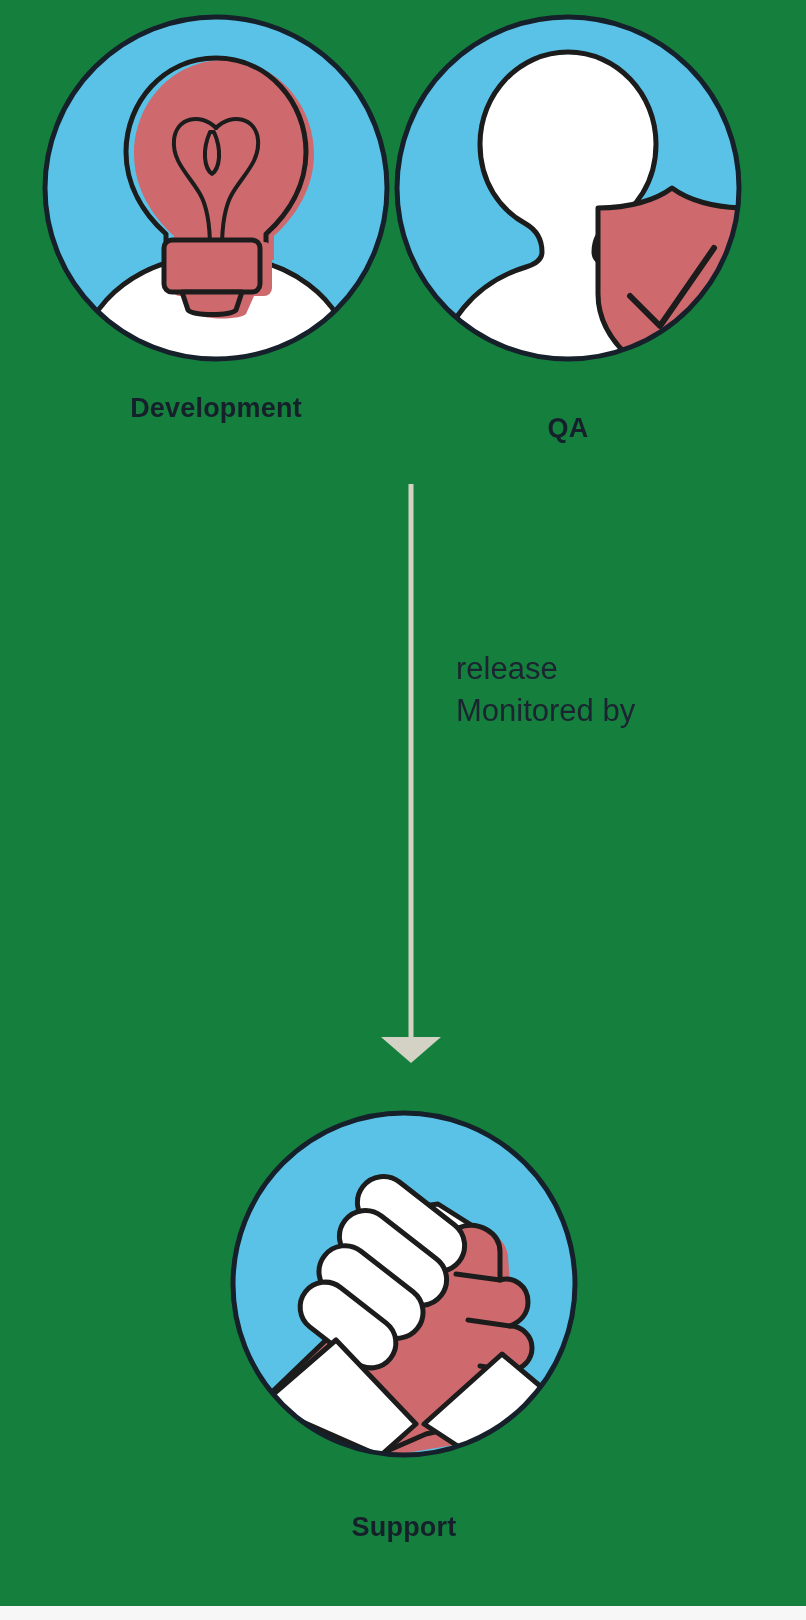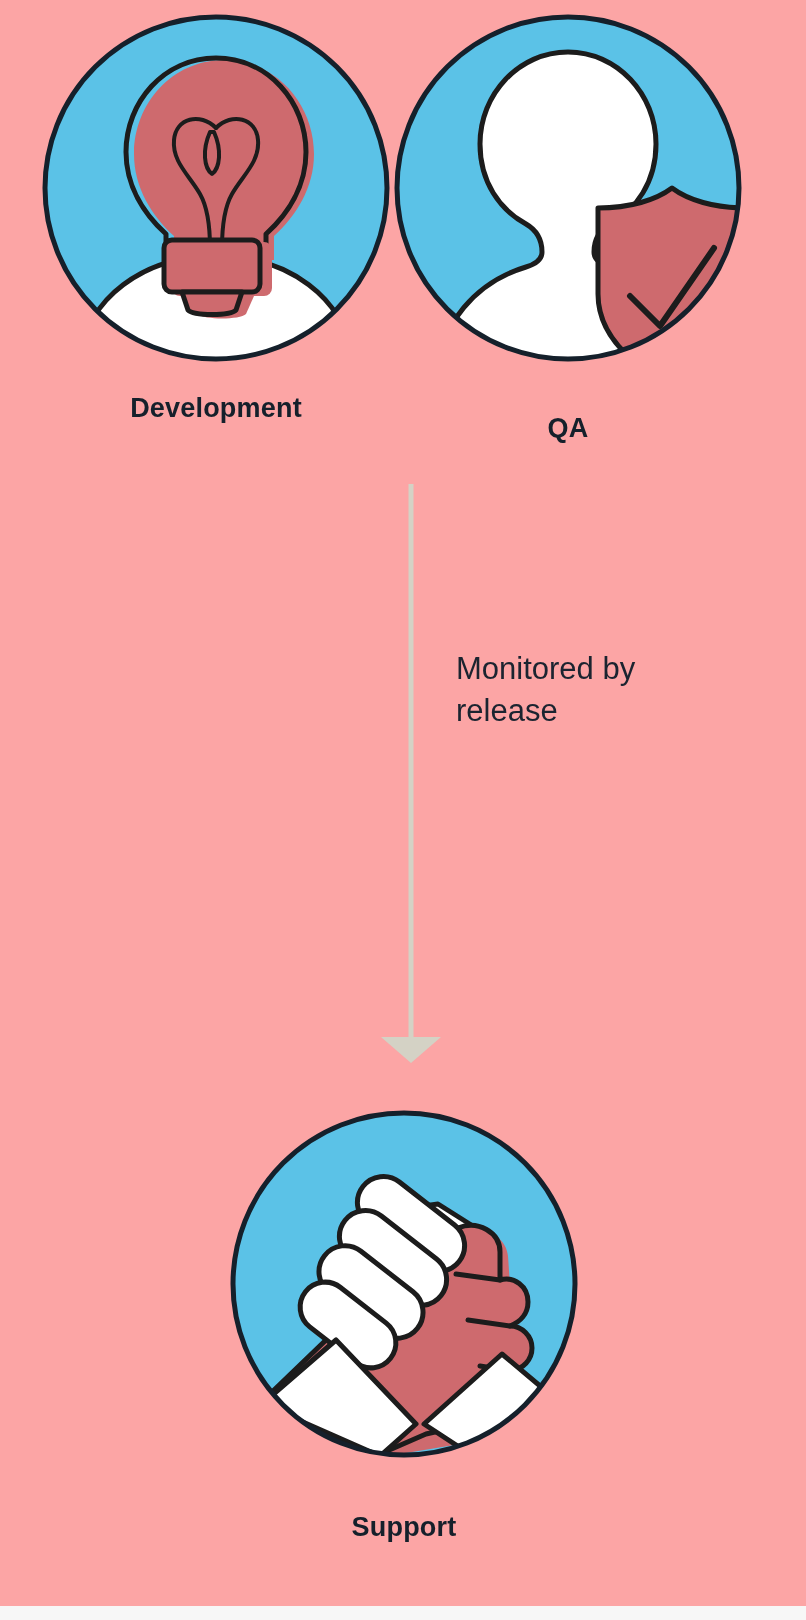--- a/index.html
+++ b/index.html
@@ -15,21 +15,21 @@
     font-family: "Liberation Sans", sans-serif;
     background: #fdfdfd;
   }
 
   #canvas {
     position: absolute;
     left: 0;
     top: 0;
     width: 806px;
     height: 1620px;
-    background: #fca5a5;
+    background: #15803d;
   }
 
   .bottom-strip {
     position: absolute;
     left: 0;
     bottom: 0;
     width: 806px;
     height: 14px;
     background: #f7f7f7;
   }
@@ -205,22 +205,22 @@
     </svg>
     <div class="node-label">QA</div>
   </div>
 
   <svg id="connector" width="90" height="590" viewBox="0 0 90 590">
     <line x1="41" y1="4" x2="41" y2="560" stroke="#d4d2c5" stroke-width="5"></line>
     <polygon points="11,557 71,557 41,583" fill="#d4d2c5"></polygon>
   </svg>
 
   <div id="annotation">
+    <span class="ann-line">release</span>
     <span class="ann-line">Monitored by</span>
-    <span class="ann-line">release</span>
   </div>
 
   <div class="node" id="node-support">
     <svg class="node-art" width="352" height="360" viewBox="0 0 352 360">
       <defs>
         <clipPath id="clipSup">
           <circle cx="176" cy="180" r="171"></circle>
         </clipPath>
       </defs>
       <circle cx="176" cy="180" r="171" fill="#5bc2e7"></circle>

